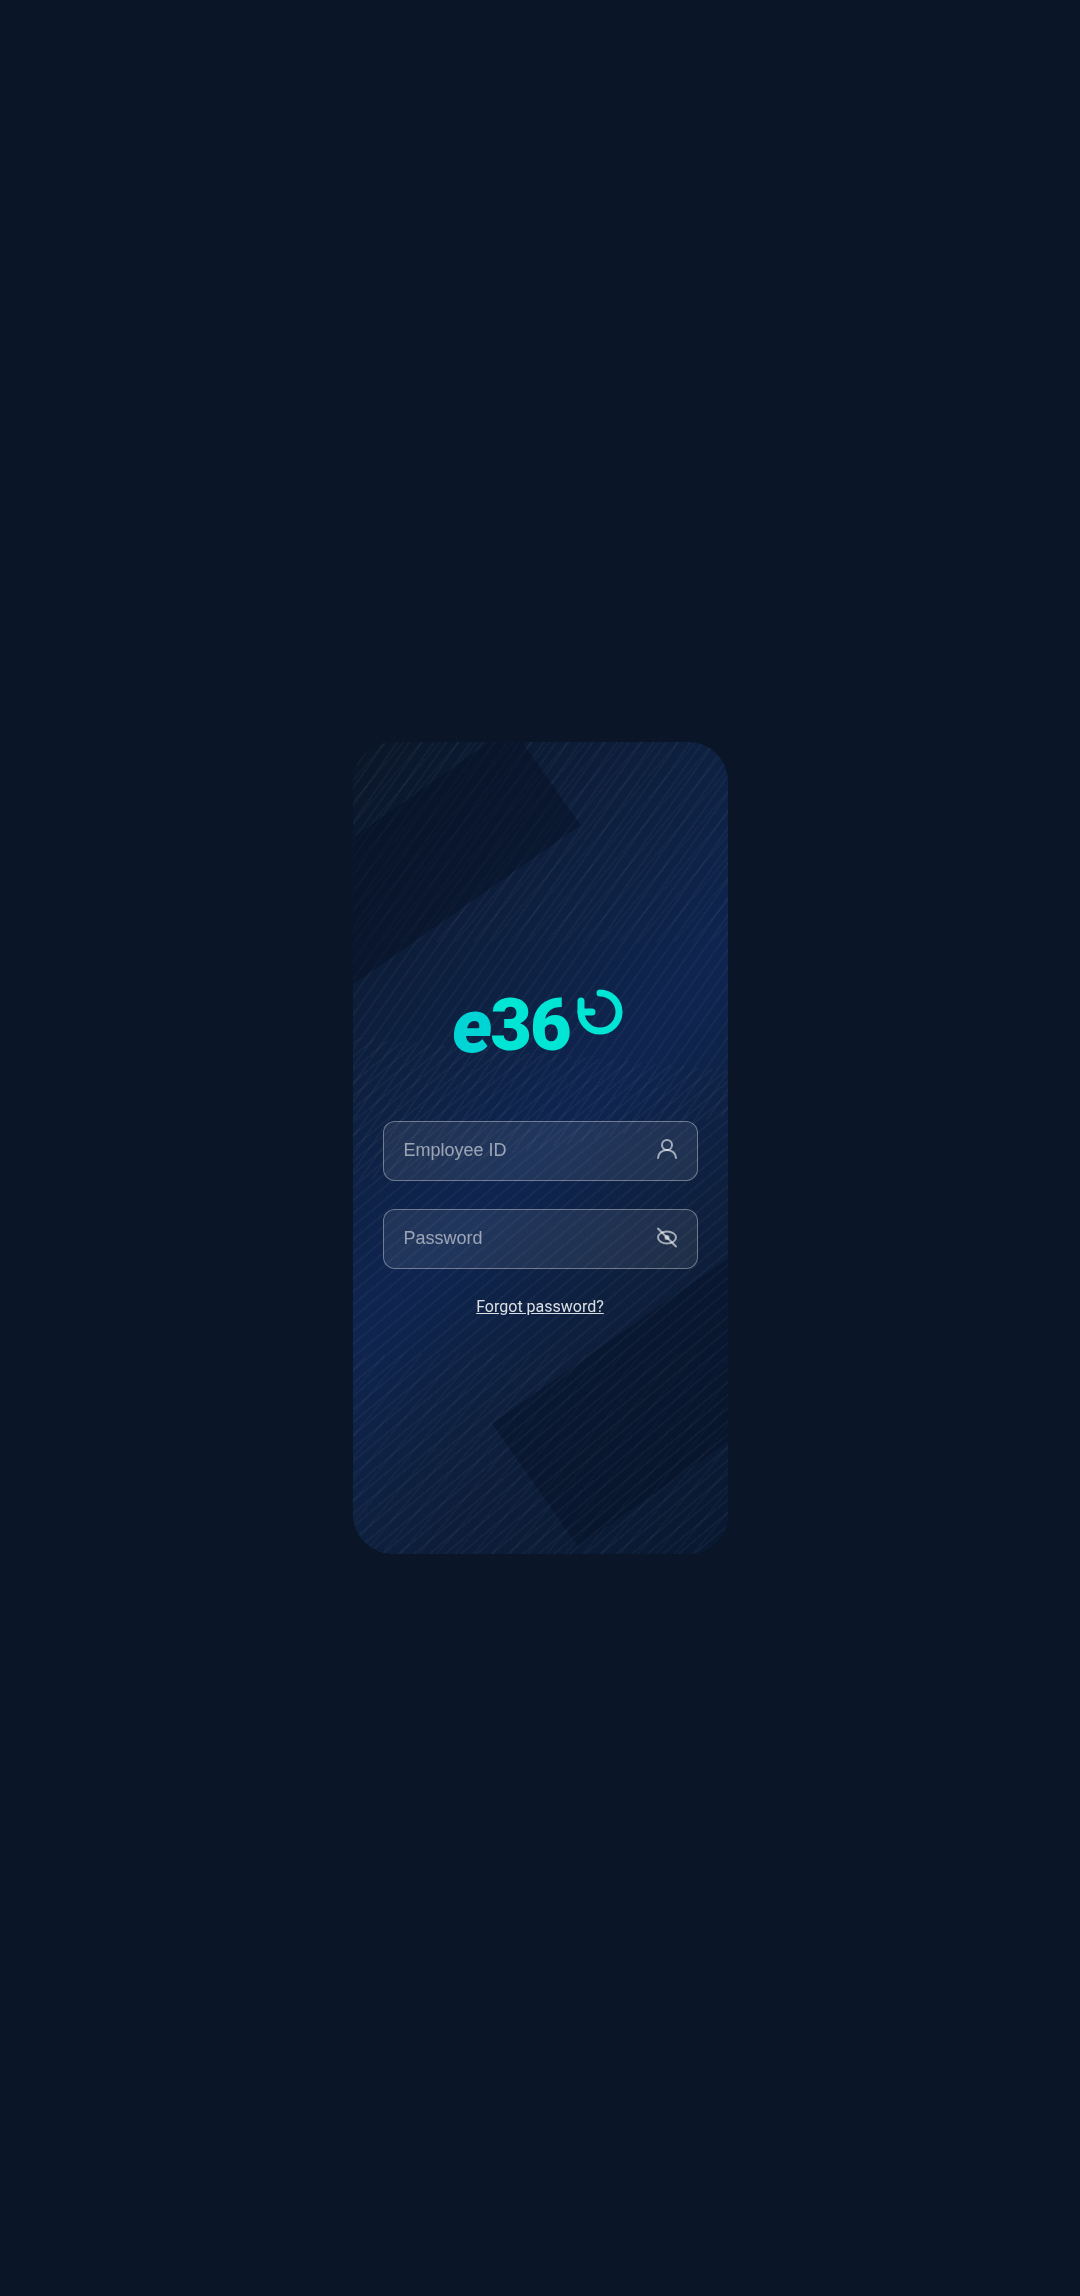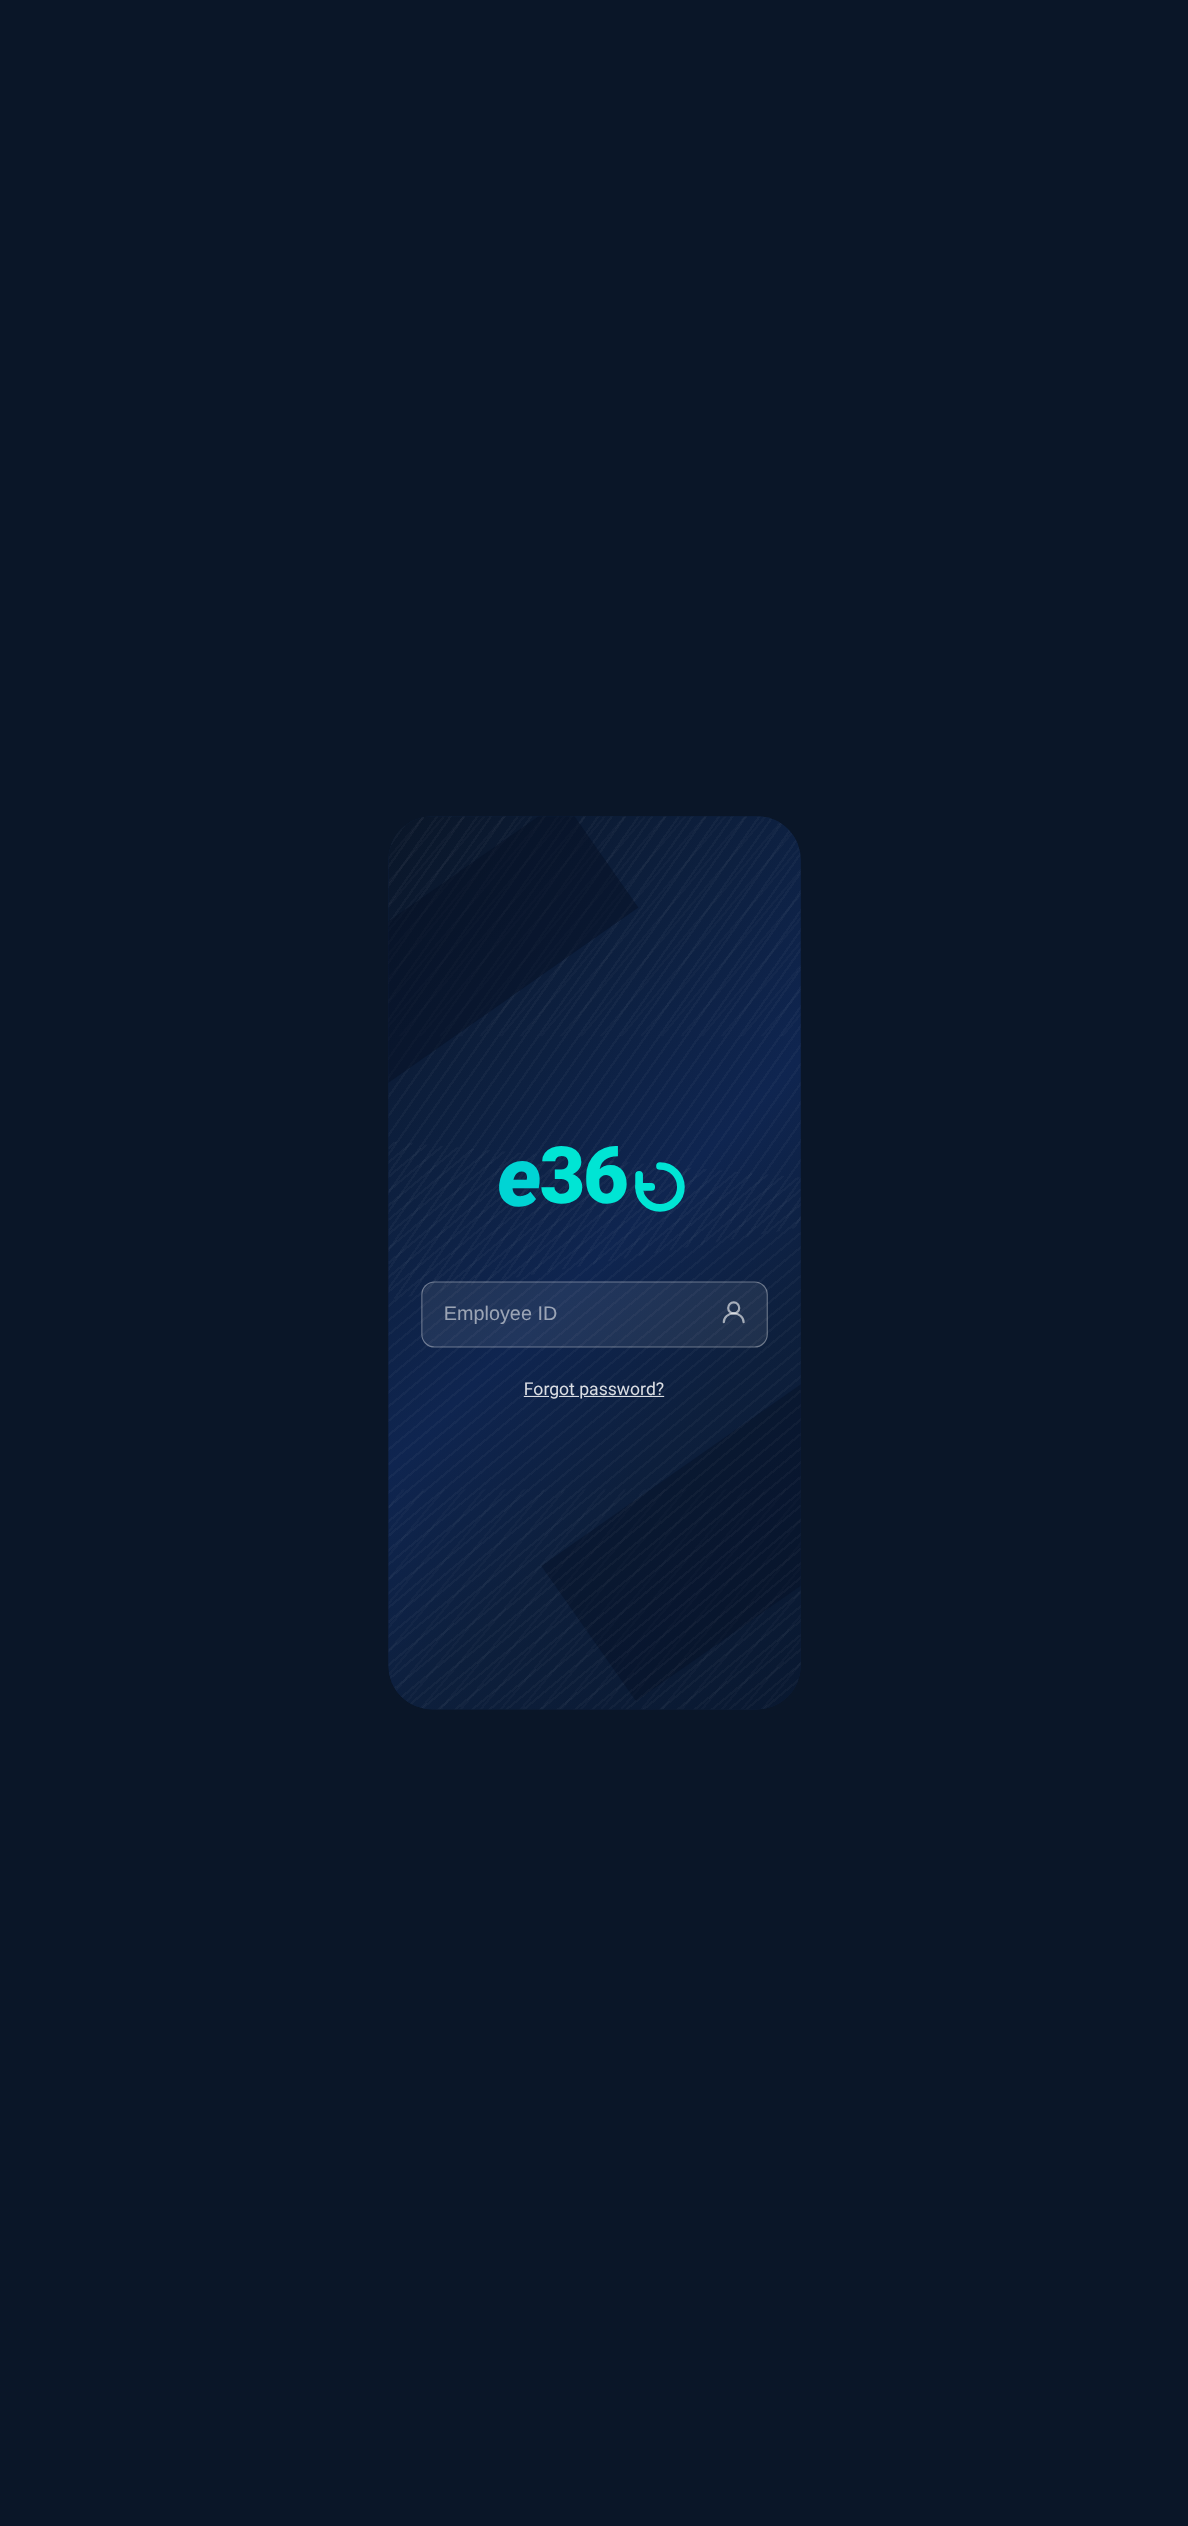--- a/index.html
+++ b/index.html
@@ -167,21 +167,21 @@
       color: #00d4d4;
       font-style: italic;
       font-size: 76px;
     }
 
     .logo-360 {
       color: #00e5d4;
       font-size: 72px;
       font-weight: 900;
       display: flex;
-      align-items: flex-end;
+      align-items: flex-start;
       gap: 0;
     }
 
     
     .form-container {
       width: 100%;
       display: flex;
       flex-direction: column;
       gap: 28px;
     }
@@ -291,20 +291,31 @@
       <div class="input-wrapper">
         <input type="text" class="input-field" placeholder="Employee ID" style="">
         <span class="input-icon">
           <svg width="26" height="26" viewBox="0 0 26 26" fill="none" xmlns="http://www.w3.org/2000/svg">
             <circle cx="13" cy="9" r="5" stroke="rgba(255,255,255,0.6)" stroke-width="2" fill="none"></circle>
             <path d="M4 22c0-4.4 4-8 9-8s9 3.6 9 8" stroke="rgba(255,255,255,0.6)" stroke-width="2" stroke-linecap="round" fill="none"></path>
           </svg>
         </span>
       </div>
 
+      <div class="input-wrapper">
+        <input type="password" class="input-field" placeholder="Password" style="">
+        <button class="input-icon-toggle" type="button">
+          <svg width="26" height="26" viewBox="0 0 26 26" fill="none" xmlns="http://www.w3.org/2000/svg">
+
+            <ellipse cx="13" cy="13" rx="9" ry="6" stroke="rgba(255,255,255,0.6)" stroke-width="2" fill="none"></ellipse>
+            <circle cx="13" cy="13" r="2.5" fill="rgba(255,255,255,0.6)"></circle>
+            <line x1="4" y1="4" x2="22" y2="22" stroke="rgba(255,255,255,0.6)" stroke-width="2" stroke-linecap="round"></line>
+          </svg>
+        </button>
+      </div>
 
 
       <div style="display:flex; justify-content:center;">
         <button class="forgot-link" type="button">
           <span>Forgot password?</span>
         </button>
       </div>
 
     </div>
   </div>

